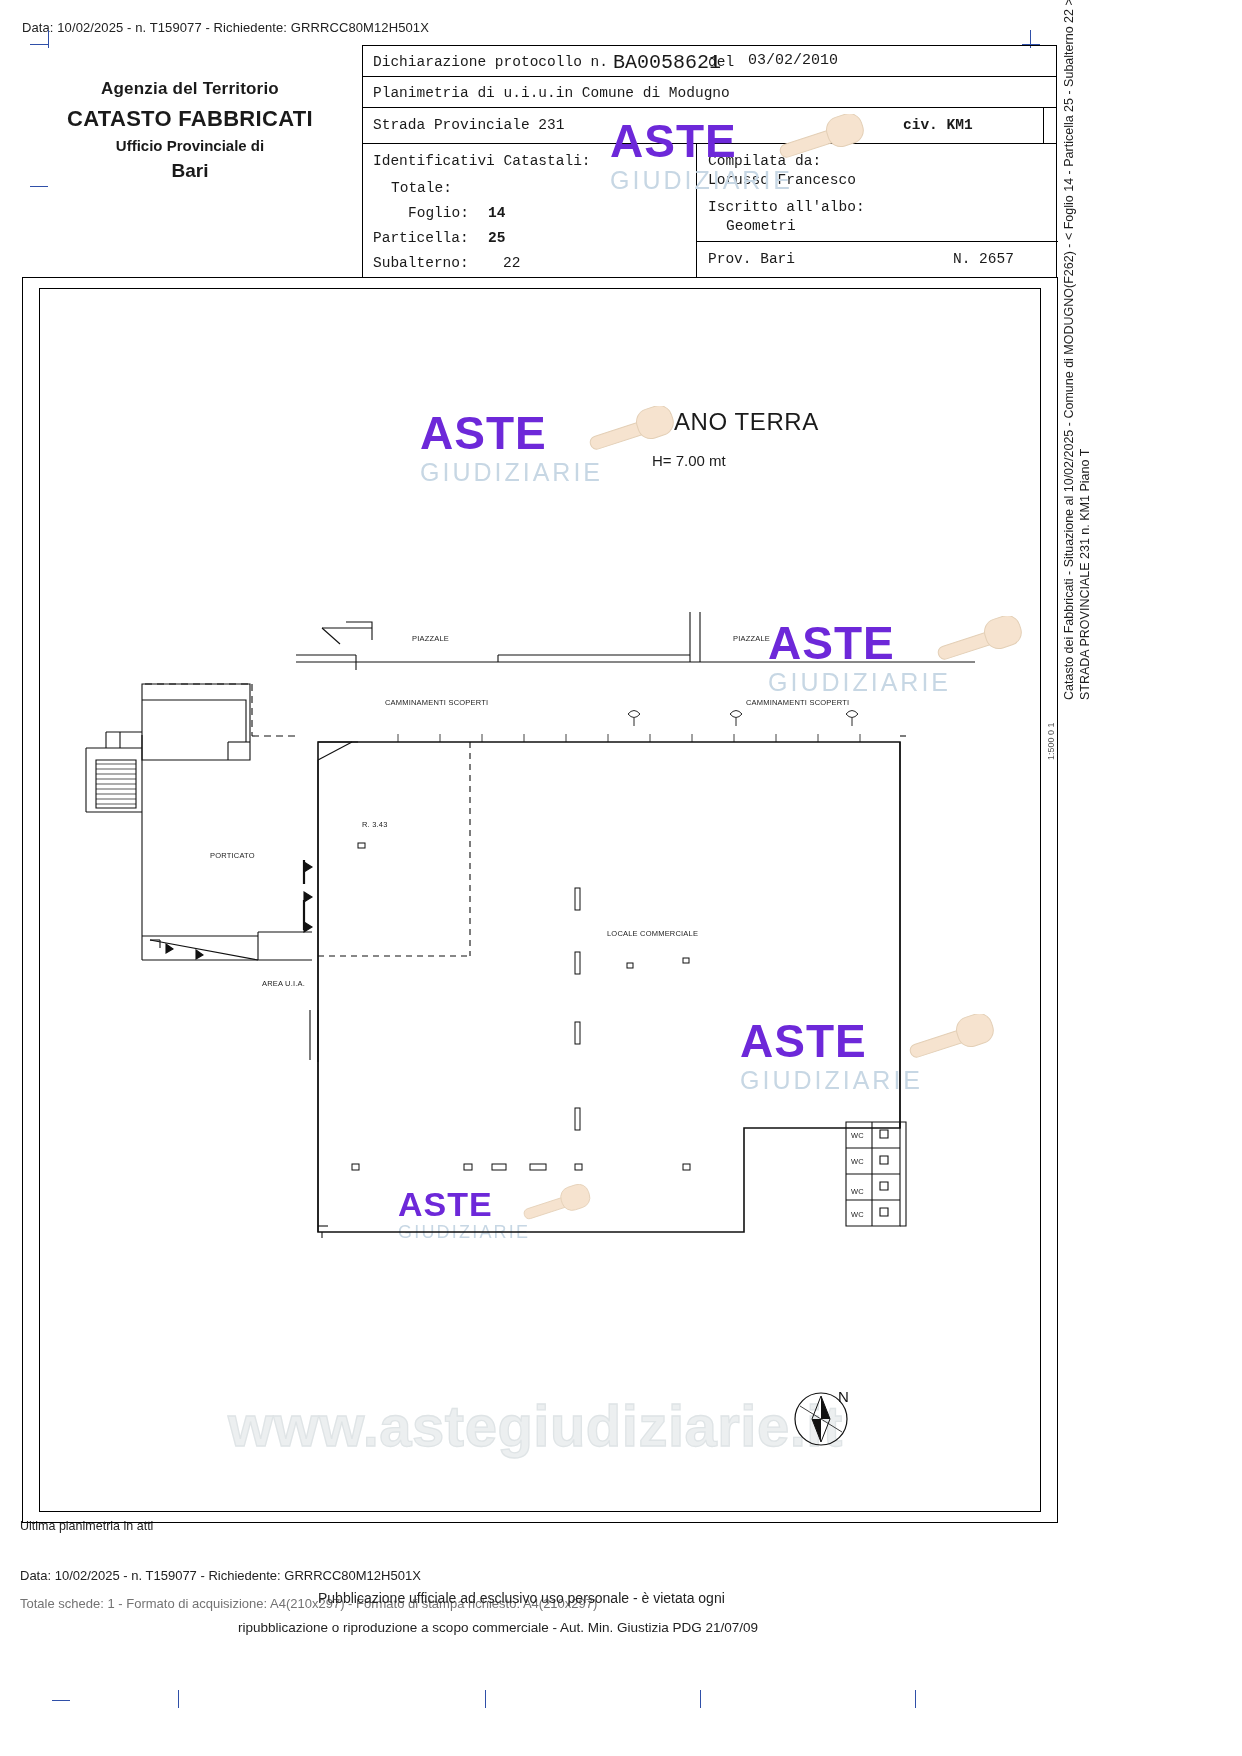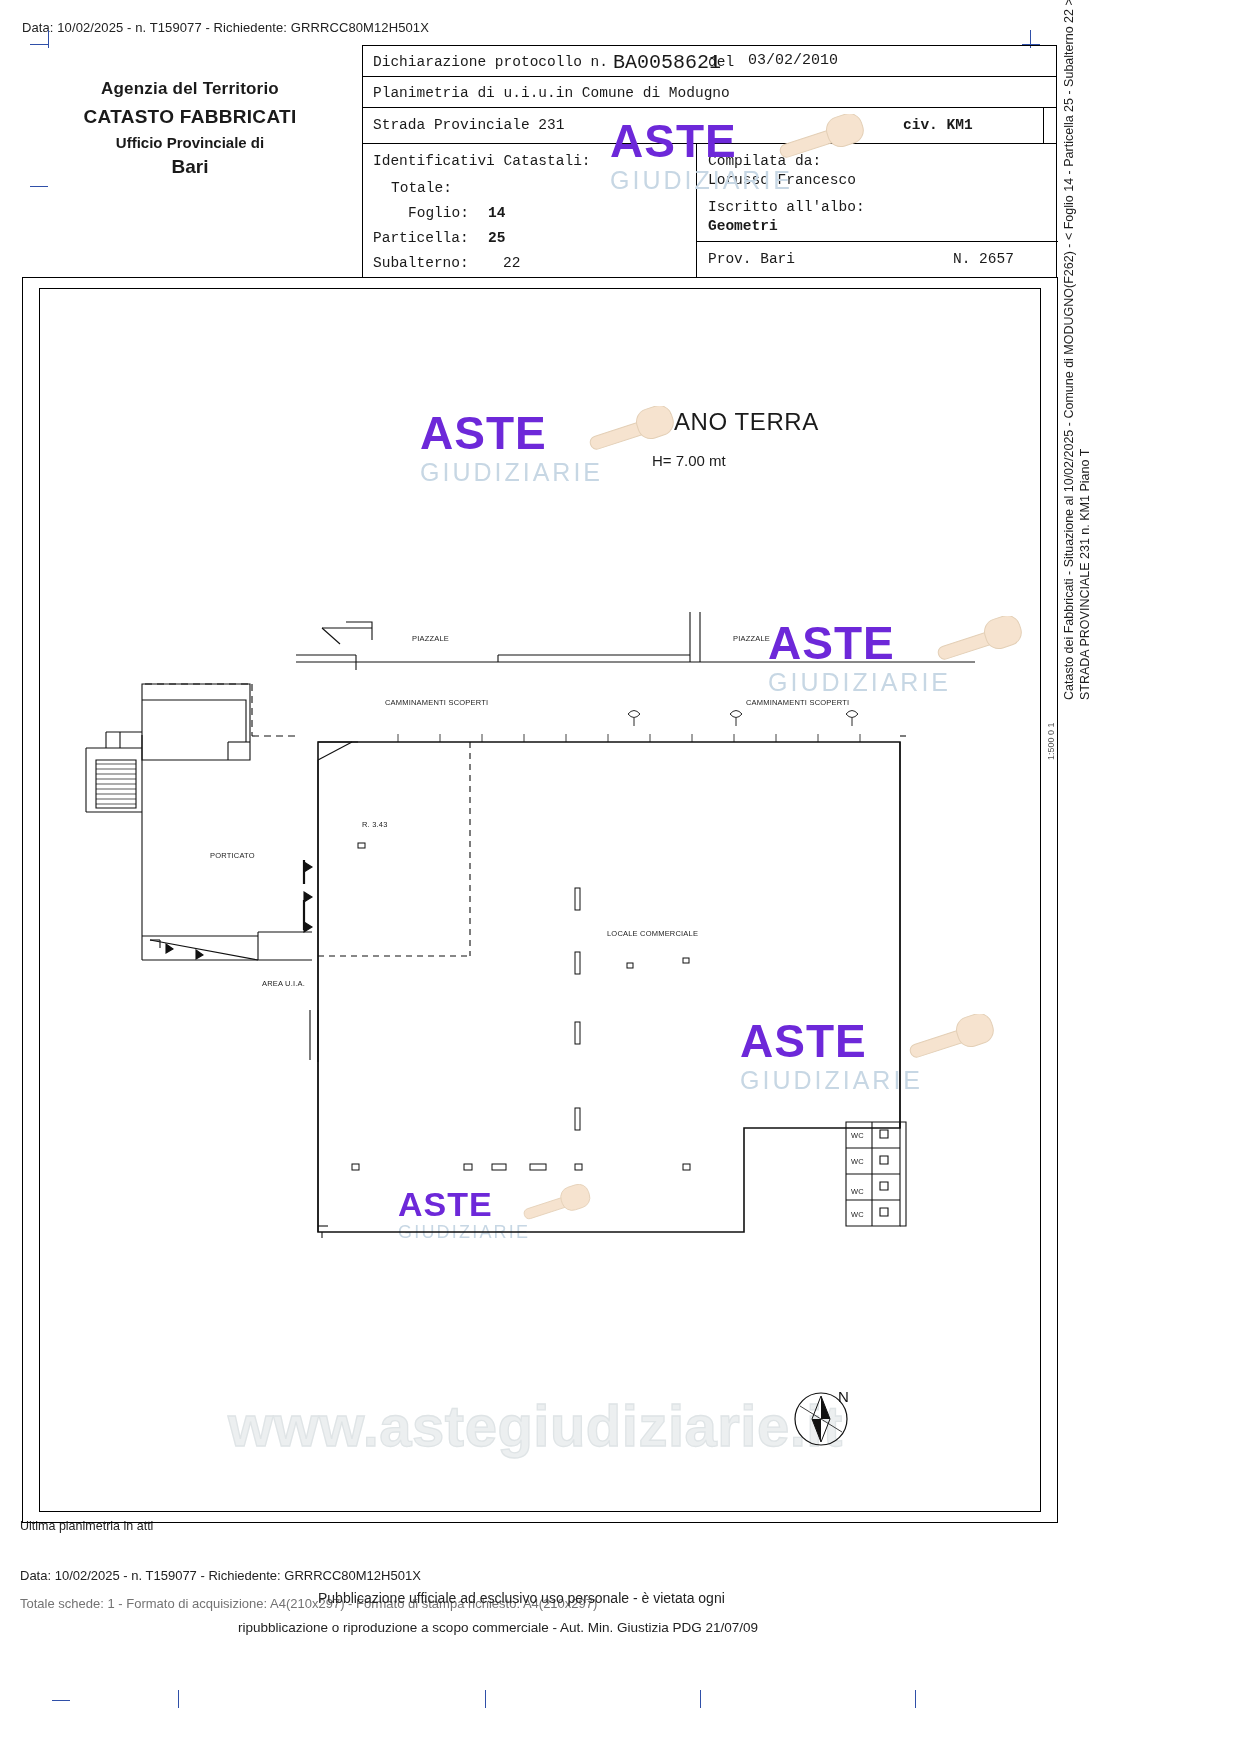--- a/index.html
+++ b/index.html
@@ -38,21 +38,21 @@
     width: 320px;
     text-align: center;
     line-height: 1.32;
   }
   .agency-line1 {
     font-size: 17px;
     font-weight: bold;
     letter-spacing: 0.2px;
   }
   .agency-line2 {
-    font-size: 19px;
+    font-size: 22px;
     font-weight: bold;
     letter-spacing: 0.3px;
     margin-top: 4px;
   }
   .agency-line3 {
     font-size: 15px;
     font-weight: bold;
     margin-top: 3px;
   }
   .agency-line4 {
@@ -348,21 +348,21 @@
     <div class="hdr-txt" style="left:45px; top:159px;">Foglio:</div>
     <div class="hdr-txt" style="left:125px; top:159px; font-weight:bold;">14</div>
     <div class="hdr-txt" style="left:10px; top:184px;">Particella:</div>
     <div class="hdr-txt" style="left:125px; top:184px; font-weight:bold;">25</div>
     <div class="hdr-txt" style="left:10px; top:209px;">Subalterno:</div>
     <div class="hdr-txt" style="left:140px; top:209px; font-weight:normal;">22</div>
 
     <div class="hdr-txt" style="left:345px; top:107px;">Compilata da:</div>
     <div class="hdr-txt" style="left:345px; top:126px;">Lorusso Francesco</div>
     <div class="hdr-txt" style="left:345px; top:153px;">Iscritto all'albo:</div>
-    <div class="hdr-txt" style="left:345px; top:172px;font-weight:bold;">Geometri</div>
+    <div class="hdr-txt" style="left:363px; top:172px;">Geometri</div>
     <div class="hdr-txt" style="left:345px; top:205px;">Prov. Bari</div>
     <div class="hdr-txt" style="left:590px; top:205px;">N. 2657</div>
   </div>
 
   <div class="frame-outer">
     <div class="frame-inner"></div>
   </div>
 
   <div class="plan-title">PIANO TERRA</div>
   <div class="plan-height">H= 7.00 mt</div>

